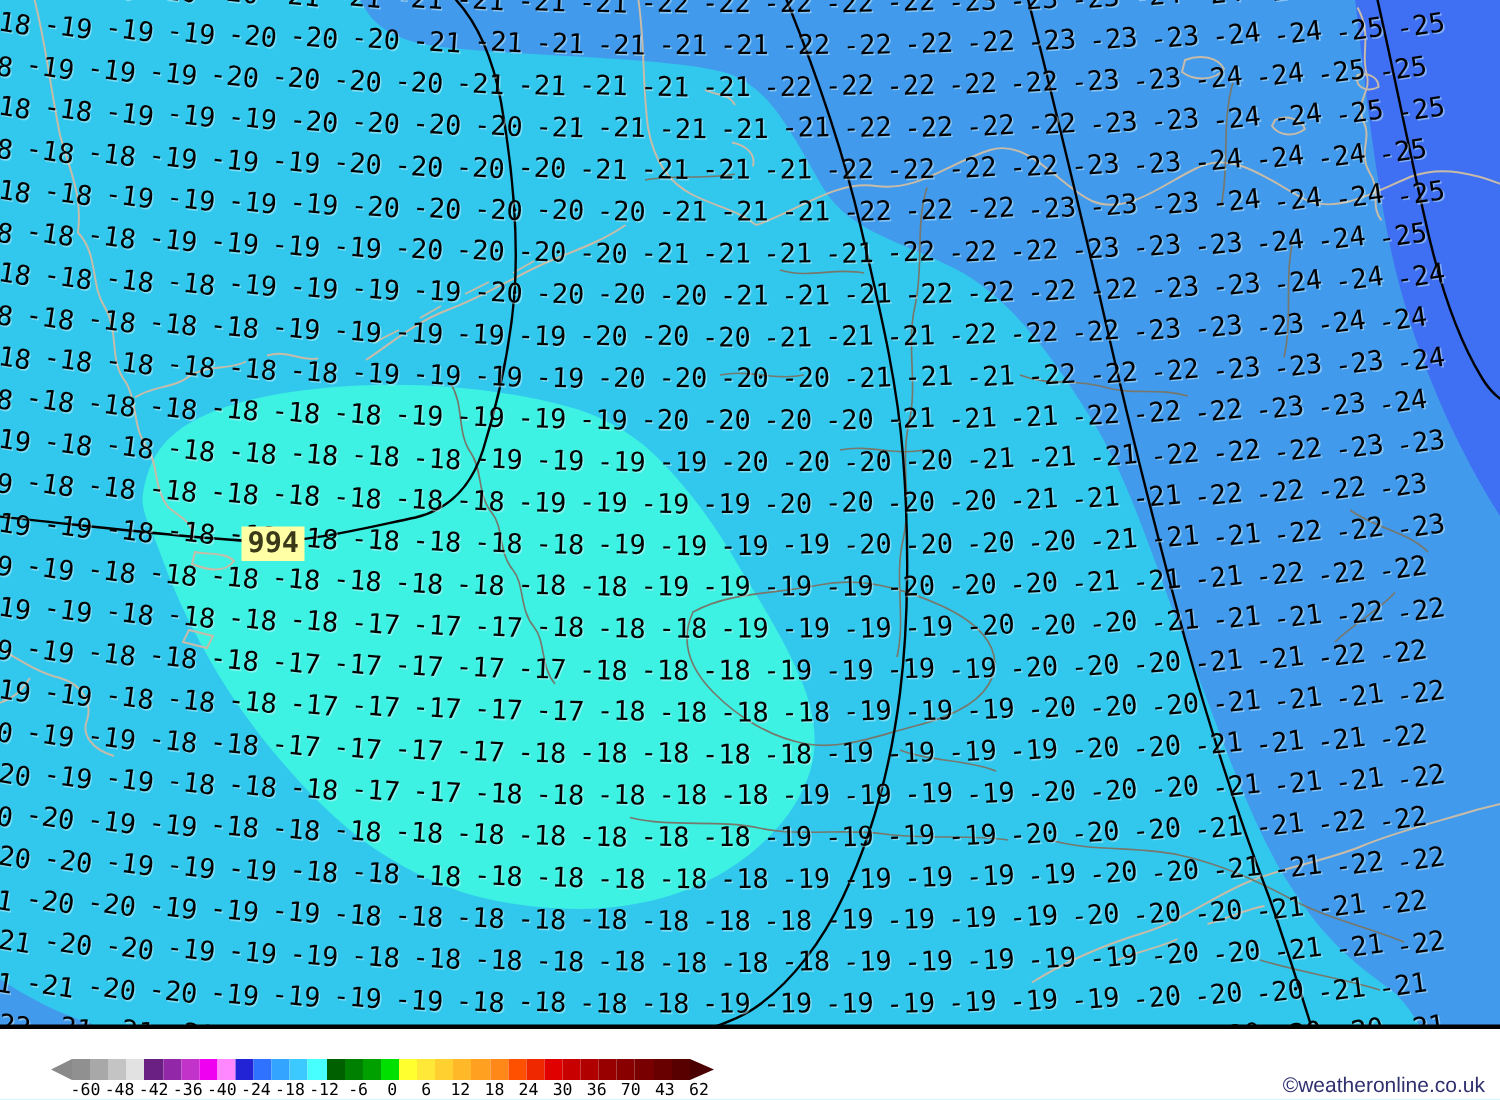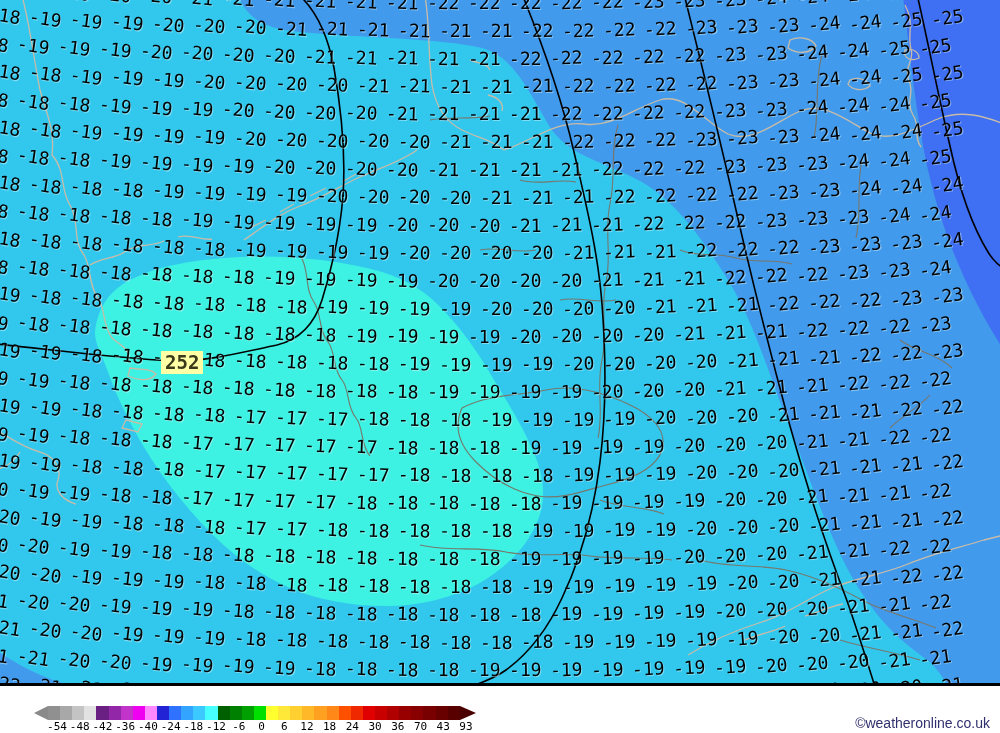--- a/index.html
+++ b/index.html
@@ -684,21 +684,21 @@
         <span class="tv" style="left: 275px; top: 686.734px; transform: rotate(3.72949deg);">-19</span>
         <span class="tv" style="left: 685px; top: 686.534px; transform: rotate(-3.87793deg);">-19</span>
         <span class="tv" style="left: 726px; top: 685.385px; transform: rotate(-4.63867deg);">-19</span>
         <span class="tv" style="left: 767px; top: 684.031px; transform: rotate(-5.39941deg);">-20</span>
         <span class="tv" style="left: 808px; top: 682.472px; transform: rotate(-6.16016deg);">-20</span>
         <span class="tv" style="left: 849px; top: 680.708px; transform: rotate(-6.9209deg);">-20</span>
         <span class="tv" style="left: 890px; top: 678.739px; transform: rotate(-7.68164deg);">-20</span>
         <span class="tv" style="left: 931px; top: 676.564px; transform: rotate(-8.44238deg);">-21</span>
       </div>
 
-    <div class="contour-label">252</div>
+    <div class="contour-label">994</div>
     <div class="map-edge"></div>
   </div>
 
   <div class="footer">
     <div class="arrow arrow-l" style="border-right-color: rgb(138, 138, 138);"></div>
     <div class="cbar">
         <div class="cbox" style="background: rgb(144, 144, 144);"></div>
         <div class="cbox" style="background: rgb(168, 168, 168);"></div>
         <div class="cbox" style="background: rgb(196, 196, 196);"></div>
         <div class="cbox" style="background: rgb(226, 226, 226);"></div>
@@ -728,36 +728,36 @@
         <div class="cbox" style="background: rgb(200, 0, 0);"></div>
         <div class="cbox" style="background: rgb(176, 0, 0);"></div>
         <div class="cbox" style="background: rgb(152, 0, 0);"></div>
         <div class="cbox" style="background: rgb(136, 0, 0);"></div>
         <div class="cbox" style="background: rgb(120, 0, 0);"></div>
         <div class="cbox" style="background: rgb(104, 0, 0);"></div>
         <div class="cbox" style="background: rgb(88, 0, 0);"></div>
       </div>
     <div class="arrow arrow-r" style="border-left-color: rgb(74, 0, 0);"></div>
     <div class="clabels">
-        <span class="clab" style="left: 57px;">-54</span>
+        <span class="clab" style="left: 57px;">-60</span>
         <span class="clab" style="left: 79.72px;">-48</span>
         <span class="clab" style="left: 102.44px;">-42</span>
         <span class="clab" style="left: 125.16px;">-36</span>
         <span class="clab" style="left: 147.88px;">-40</span>
         <span class="clab" style="left: 170.6px;">-24</span>
         <span class="clab" style="left: 193.32px;">-18</span>
         <span class="clab" style="left: 216.04px;">-12</span>
         <span class="clab" style="left: 238.76px;">-6</span>
         <span class="clab" style="left: 261.48px;">0</span>
         <span class="clab" style="left: 284.2px;">6</span>
         <span class="clab" style="left: 306.92px;">12</span>
         <span class="clab" style="left: 329.64px;">18</span>
         <span class="clab" style="left: 352.36px;">24</span>
         <span class="clab" style="left: 375.08px;">30</span>
         <span class="clab" style="left: 397.8px;">36</span>
         <span class="clab" style="left: 420.52px;">70</span>
         <span class="clab" style="left: 443.24px;">43</span>
-        <span class="clab" style="left: 465.96px;">93</span>
+        <span class="clab" style="left: 465.96px;">62</span>
       </div>
     <div class="copyright" style="color: rgb(48, 48, 110);">©weatheronline.co.uk</div>
   </div>
 
 </div>
 
 </body></html>

